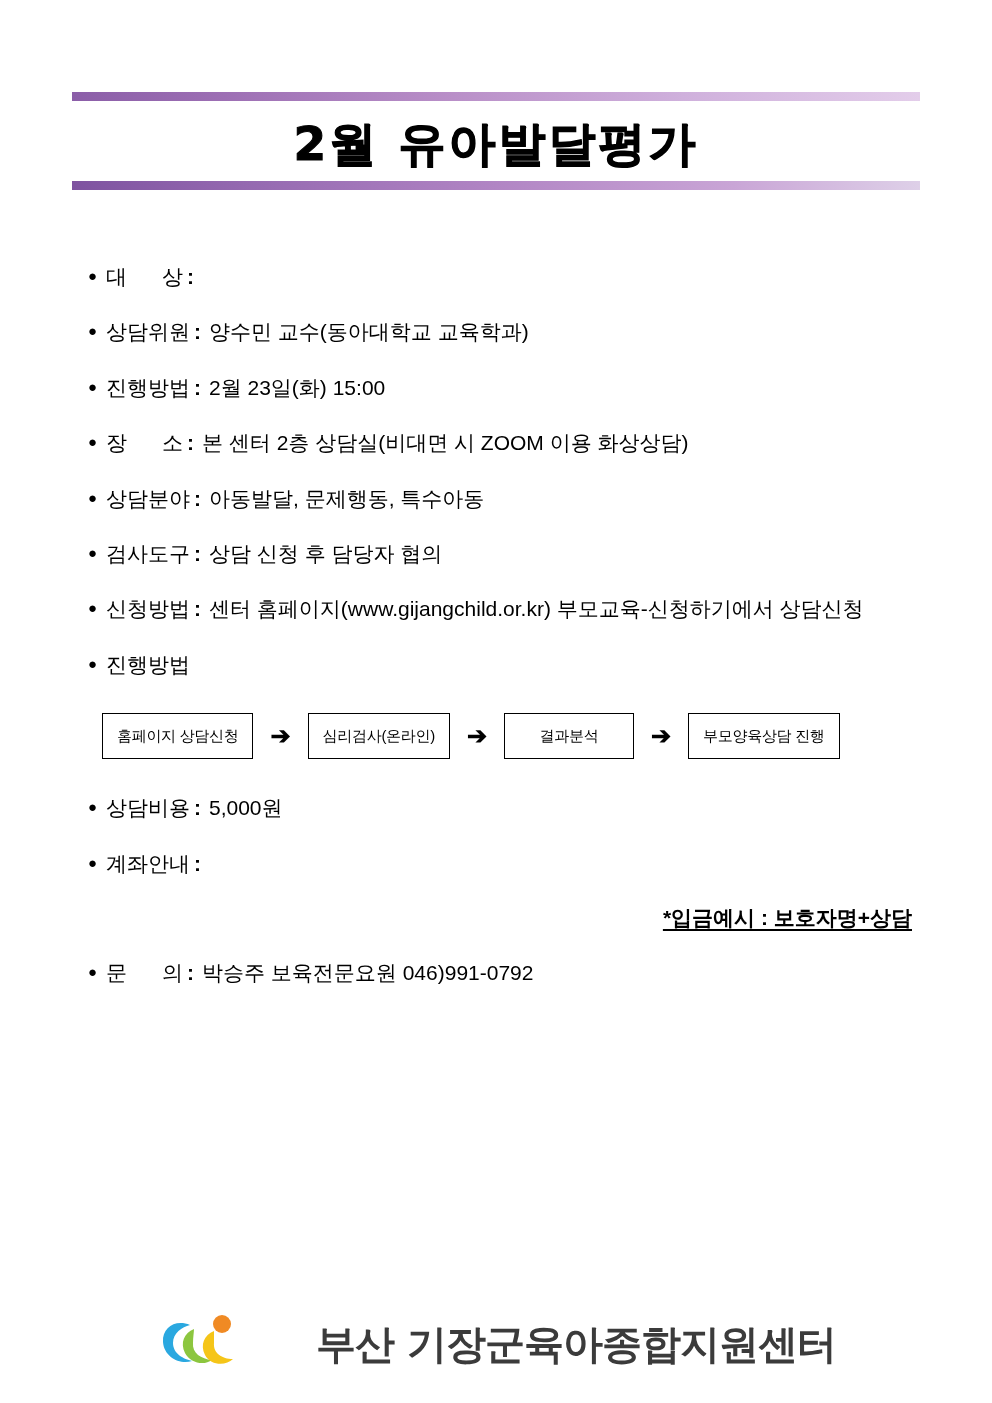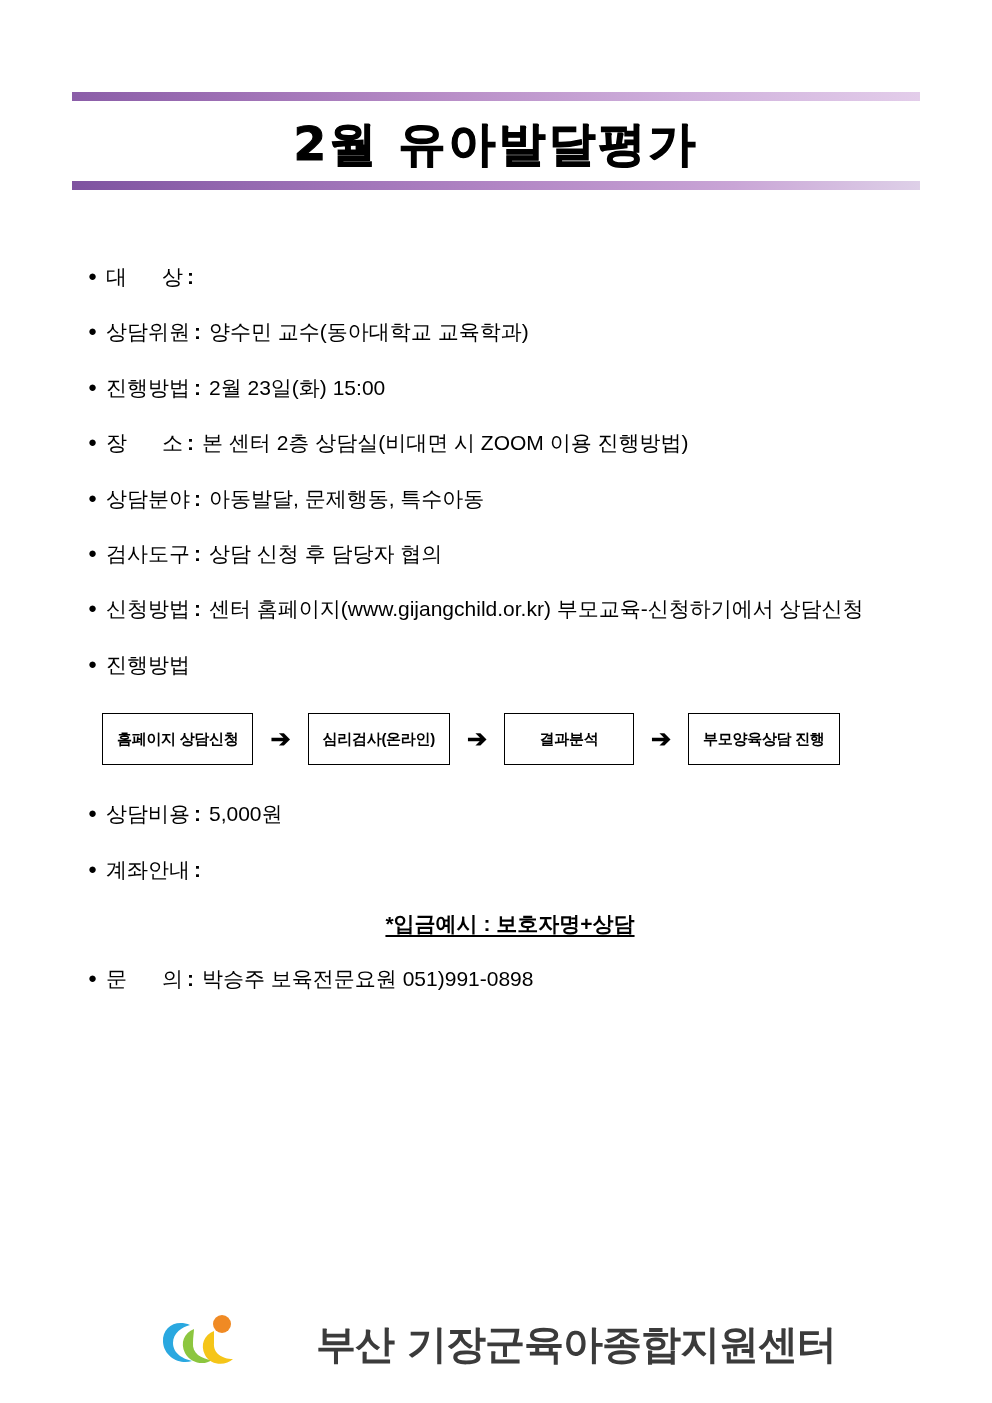--- a/index.html
+++ b/index.html
@@ -94,40 +94,40 @@
 
   
   .flow {
     display: flex;
     align-items: center;
     margin: 34px 0 34px 14px;
   }
   .flow-box {
     border: 1.6px solid #000;
     min-width: 130px;
-    height: 52px;
+    height: 46px;
     display: flex;
     align-items: center;
     justify-content: center;
     padding: 15px 14px;
     font-size: 15px;
-    font-weight: bold;
+    font-weight: normal;
     letter-spacing: -0.3px;
     box-sizing: border-box;
   }
   .flow-arrow {
     font-size: 24px;
     font-weight: bold;
     padding: 0 17px;
     line-height: 1;
   }
 
   
   .note {
-    text-align: center;
+    text-align: right;
     margin: 4px 0 26px 0;
     padding-left: 20px;
   }
   .note span {
     font-weight: bold;
     font-size: 21px;
     text-decoration: underline;
     text-underline-offset: 4px;
   }
 
@@ -188,21 +188,21 @@
       <span class="bullet">●</span>
       <span class="label">진행방법</span>
       <span class="colon">:</span>
       <span class="value">2월 23일(화) 15:00</span>
     </div>
 
     <div class="row">
       <span class="bullet">●</span>
       <span class="label">장      소</span>
       <span class="colon">:</span>
-      <span class="value">본 센터 2층 상담실(비대면 시 ZOOM 이용 진행방법)</span>
+      <span class="value">본 센터 2층 상담실(비대면 시 ZOOM 이용 화상상담)</span>
     </div>
 
     <div class="row">
       <span class="bullet">●</span>
       <span class="label">상담분야</span>
       <span class="colon">:</span>
       <span class="value">아동발달, 문제행동, 특수아동</span>
     </div>
 
     <div class="row">
@@ -248,21 +248,21 @@
     </div>
 
     <div class="note">
       <span>*입금예시 : 보호자명+상담</span>
     </div>
 
     <div class="row">
       <span class="bullet">●</span>
       <span class="label">문      의</span>
       <span class="colon">:</span>
-      <span class="value">박승주 보육전문요원 051)991-0898</span>
+      <span class="value">박승주 보육전문요원 046)991-0792</span>
     </div>
 
   </div>
 
   <div class="footer">
     <div class="logo-mark">
       <svg viewBox="0 0 112 66" width="112" height="66" aria-hidden="true">
         <path d="M34 14 C20 8, 6 16, 7 31 C8 46, 24 54, 36 50 C28 48, 17 43, 17 32 C17 22, 26 16, 34 14 Z" fill="#2aa8e0"></path>
         <path d="M38 18 C28 22, 24 32, 29 42 C34 52, 48 55, 56 49 C45 48, 36 42, 37 32 C37 26, 38 21, 38 18 Z" fill="#8cc63f"></path>
         <path d="M58 20 C48 24, 44 34, 49 44 C55 55, 70 55, 77 48 C66 48, 57 42, 58 32 C58 27, 58 23, 58 20 Z" fill="#f5c518"></path>

